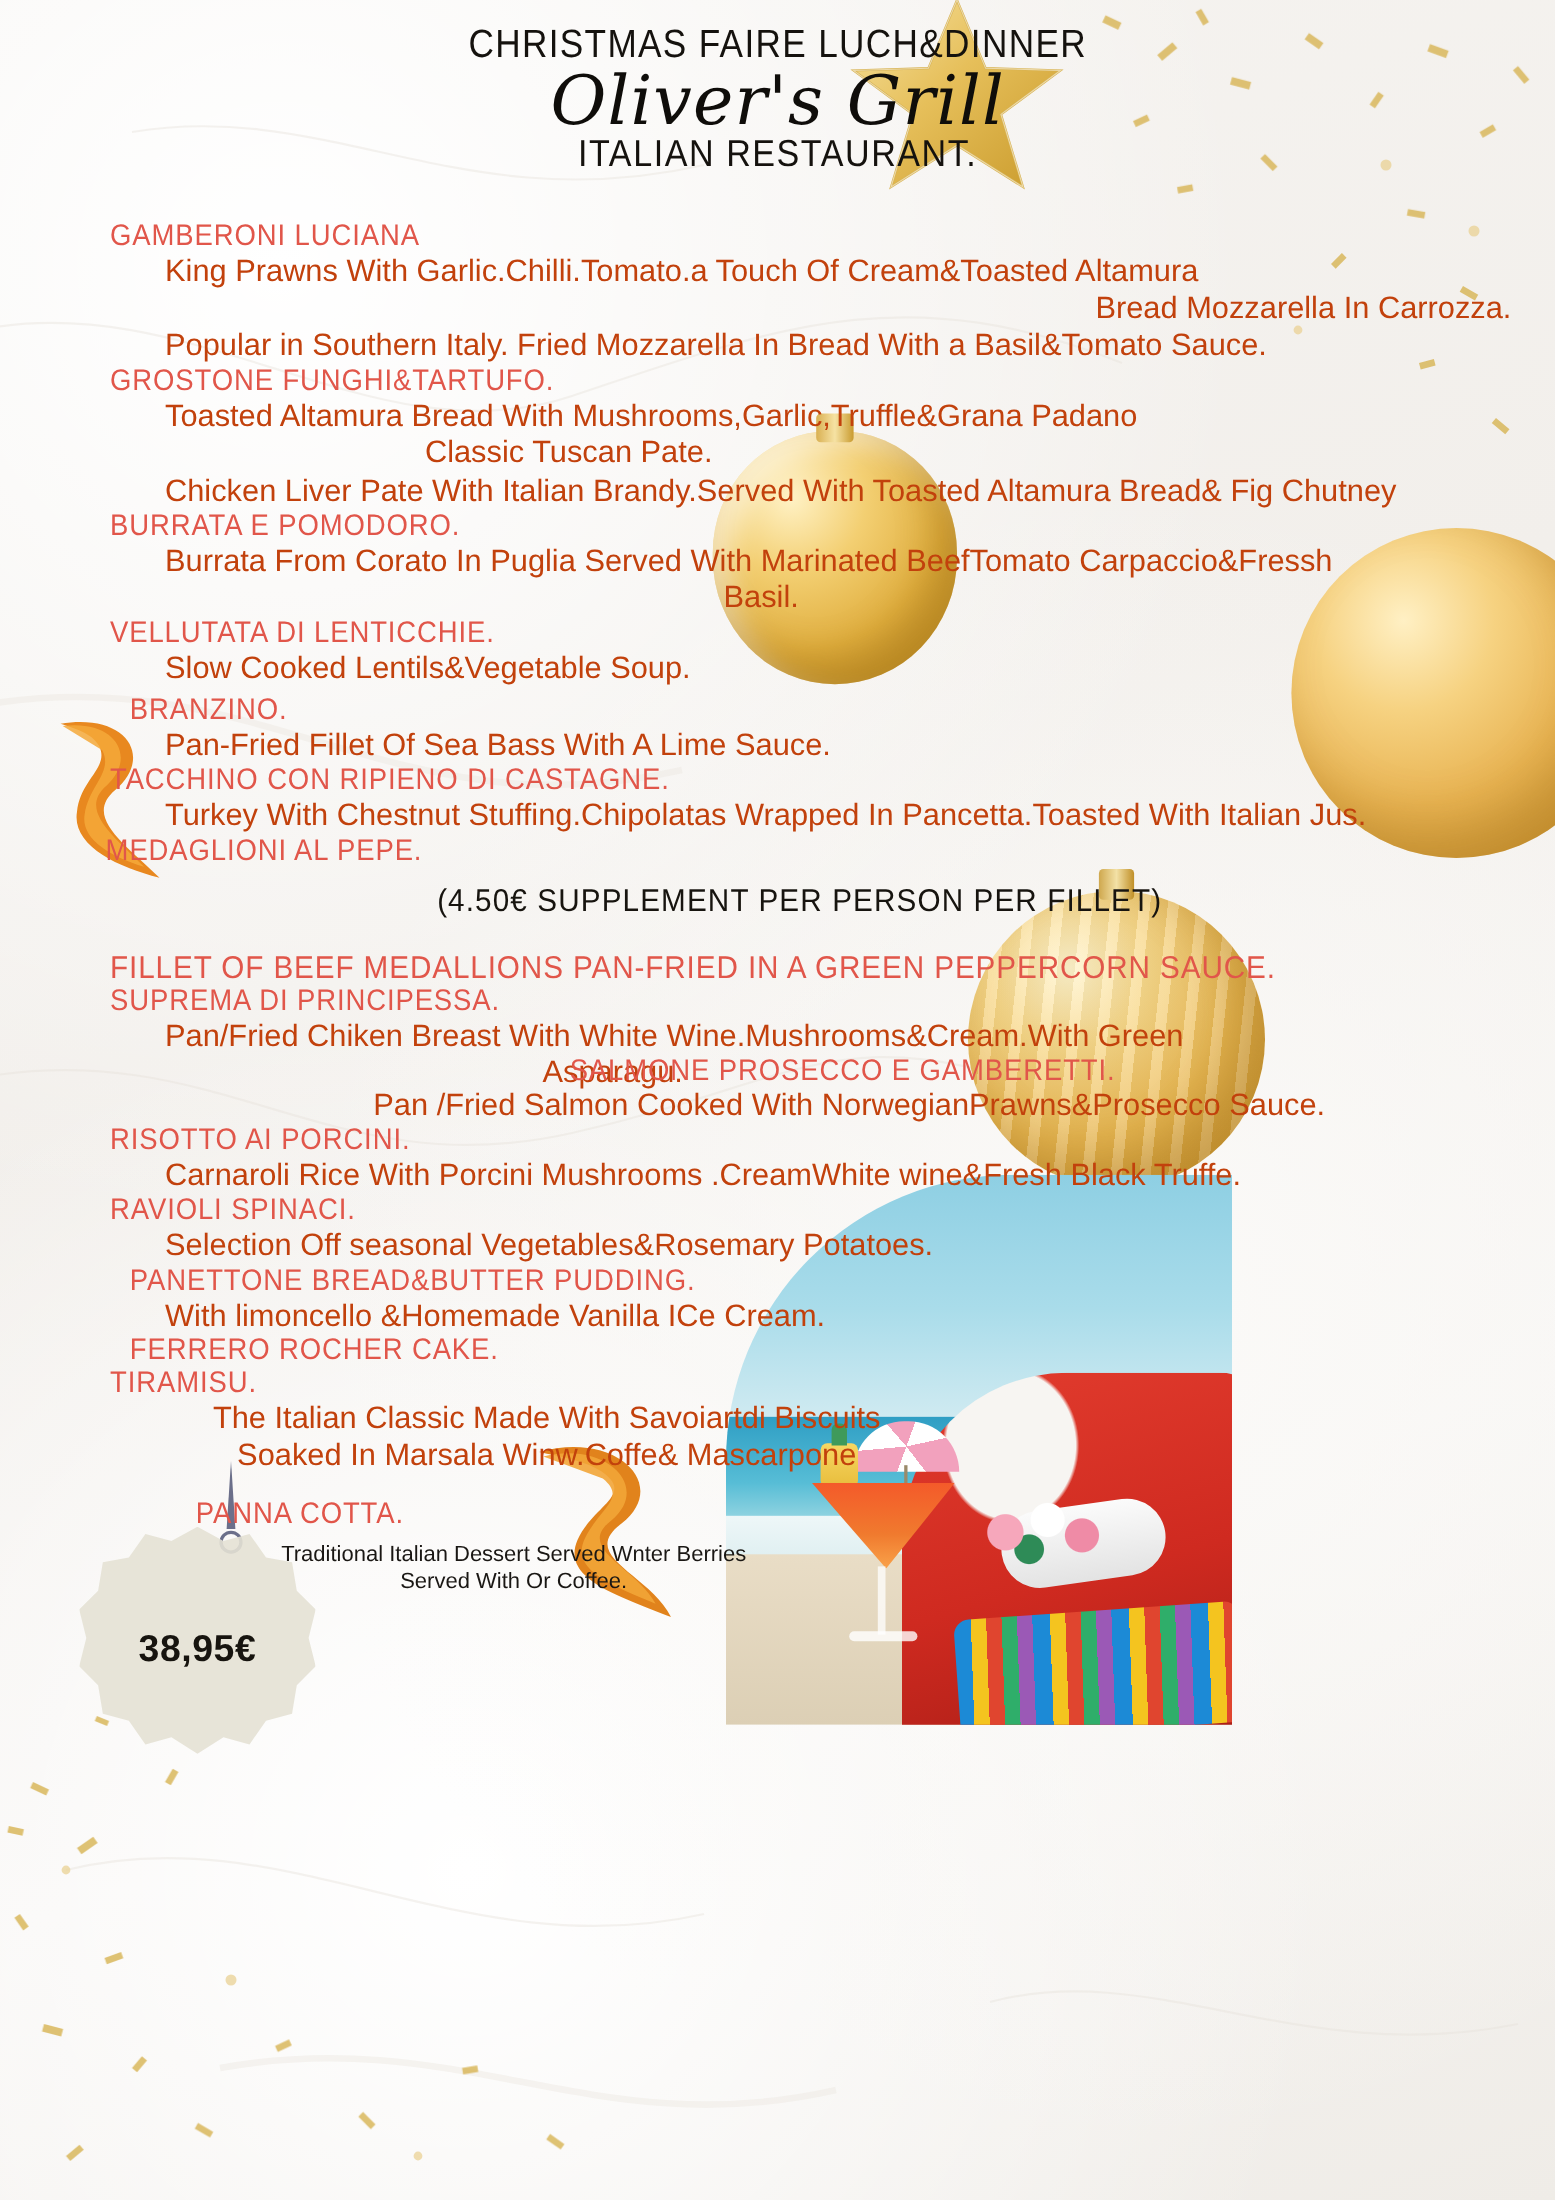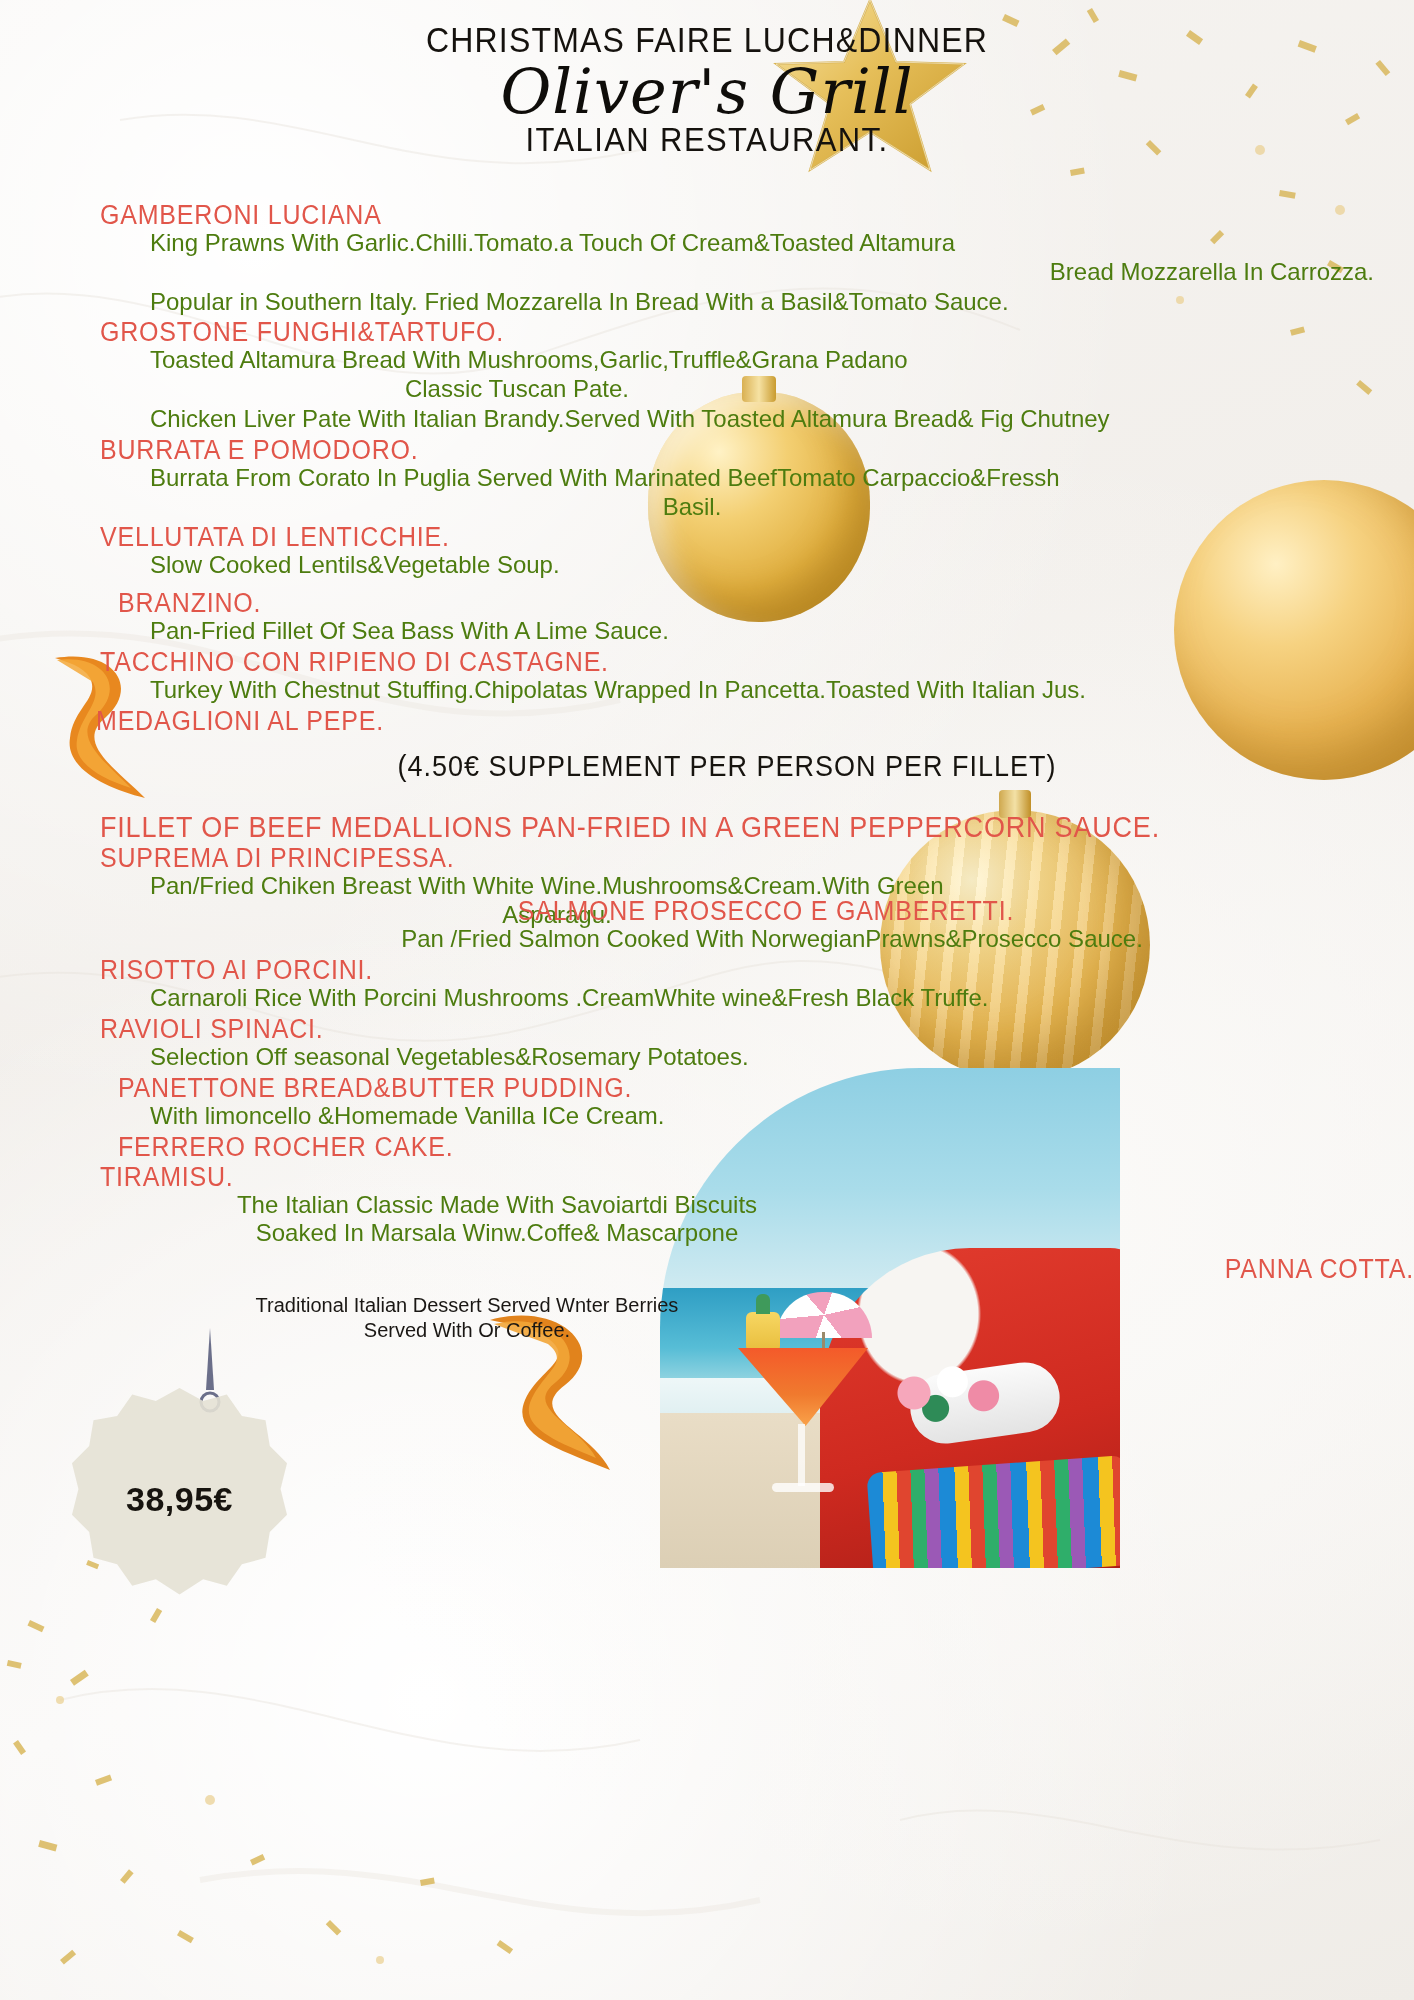--- a/index.html
+++ b/index.html
@@ -175,22 +175,22 @@
   .dish { margin-bottom:1px; }
   .dish-name {
     color:#e1564a;
     font-size:25px;
     letter-spacing:.8px;
     padding-left:100px;
     transform:scaleY(1.08);
     white-space:nowrap;
   }
   .dish-desc {
-    color:#4d7c0f;
-    font-size:24px;
+    color:#c2410c;
+    font-size:28px;
     line-height:1.2;
     padding:0 20px 0 150px;
   }
   .dish-desc.ind-right { text-align:right; padding-right:40px; }
   .dish-desc.center { text-align:center; padding-left:0; }
 
   .supplement {
     text-align:center; color:#17140f; font-size:27px; letter-spacing:1px;
     margin:16px 0 30px 40px; transform:scaleY(1.06);
   }
@@ -412,21 +412,21 @@
     <div class="dish">
       <div class="dish-name nm-indent-1">FERRERO ROCHER CAKE.</div>
     </div>
 
     <div class="dish">
       <div class="dish-name">TIRAMISU.</div>
       <div class="dish-desc center" style="padding-right:420px;">The Italian Classic Made With  Savoiartdi Biscuits</div>
       <div class="dish-desc center" style="padding-right:420px;">Soaked In Marsala Winw.Coffe&amp; Mascarpone</div>
     </div>
 
-    <div class="dish" style="margin-top:6px;text-align:right;">
+    <div class="dish" style="margin-top:23px;">
       <div class="dish-name nm-indent-2">PANNA COTTA.</div>
     </div>
 
     <div class="tail-wrap">
       <div class="tail-line">Traditional Italian Dessert Served Wnter Berries</div>
       <div class="tail-line">Served With Or Coffee.</div>
     </div>
 
   </div>
 </div>

